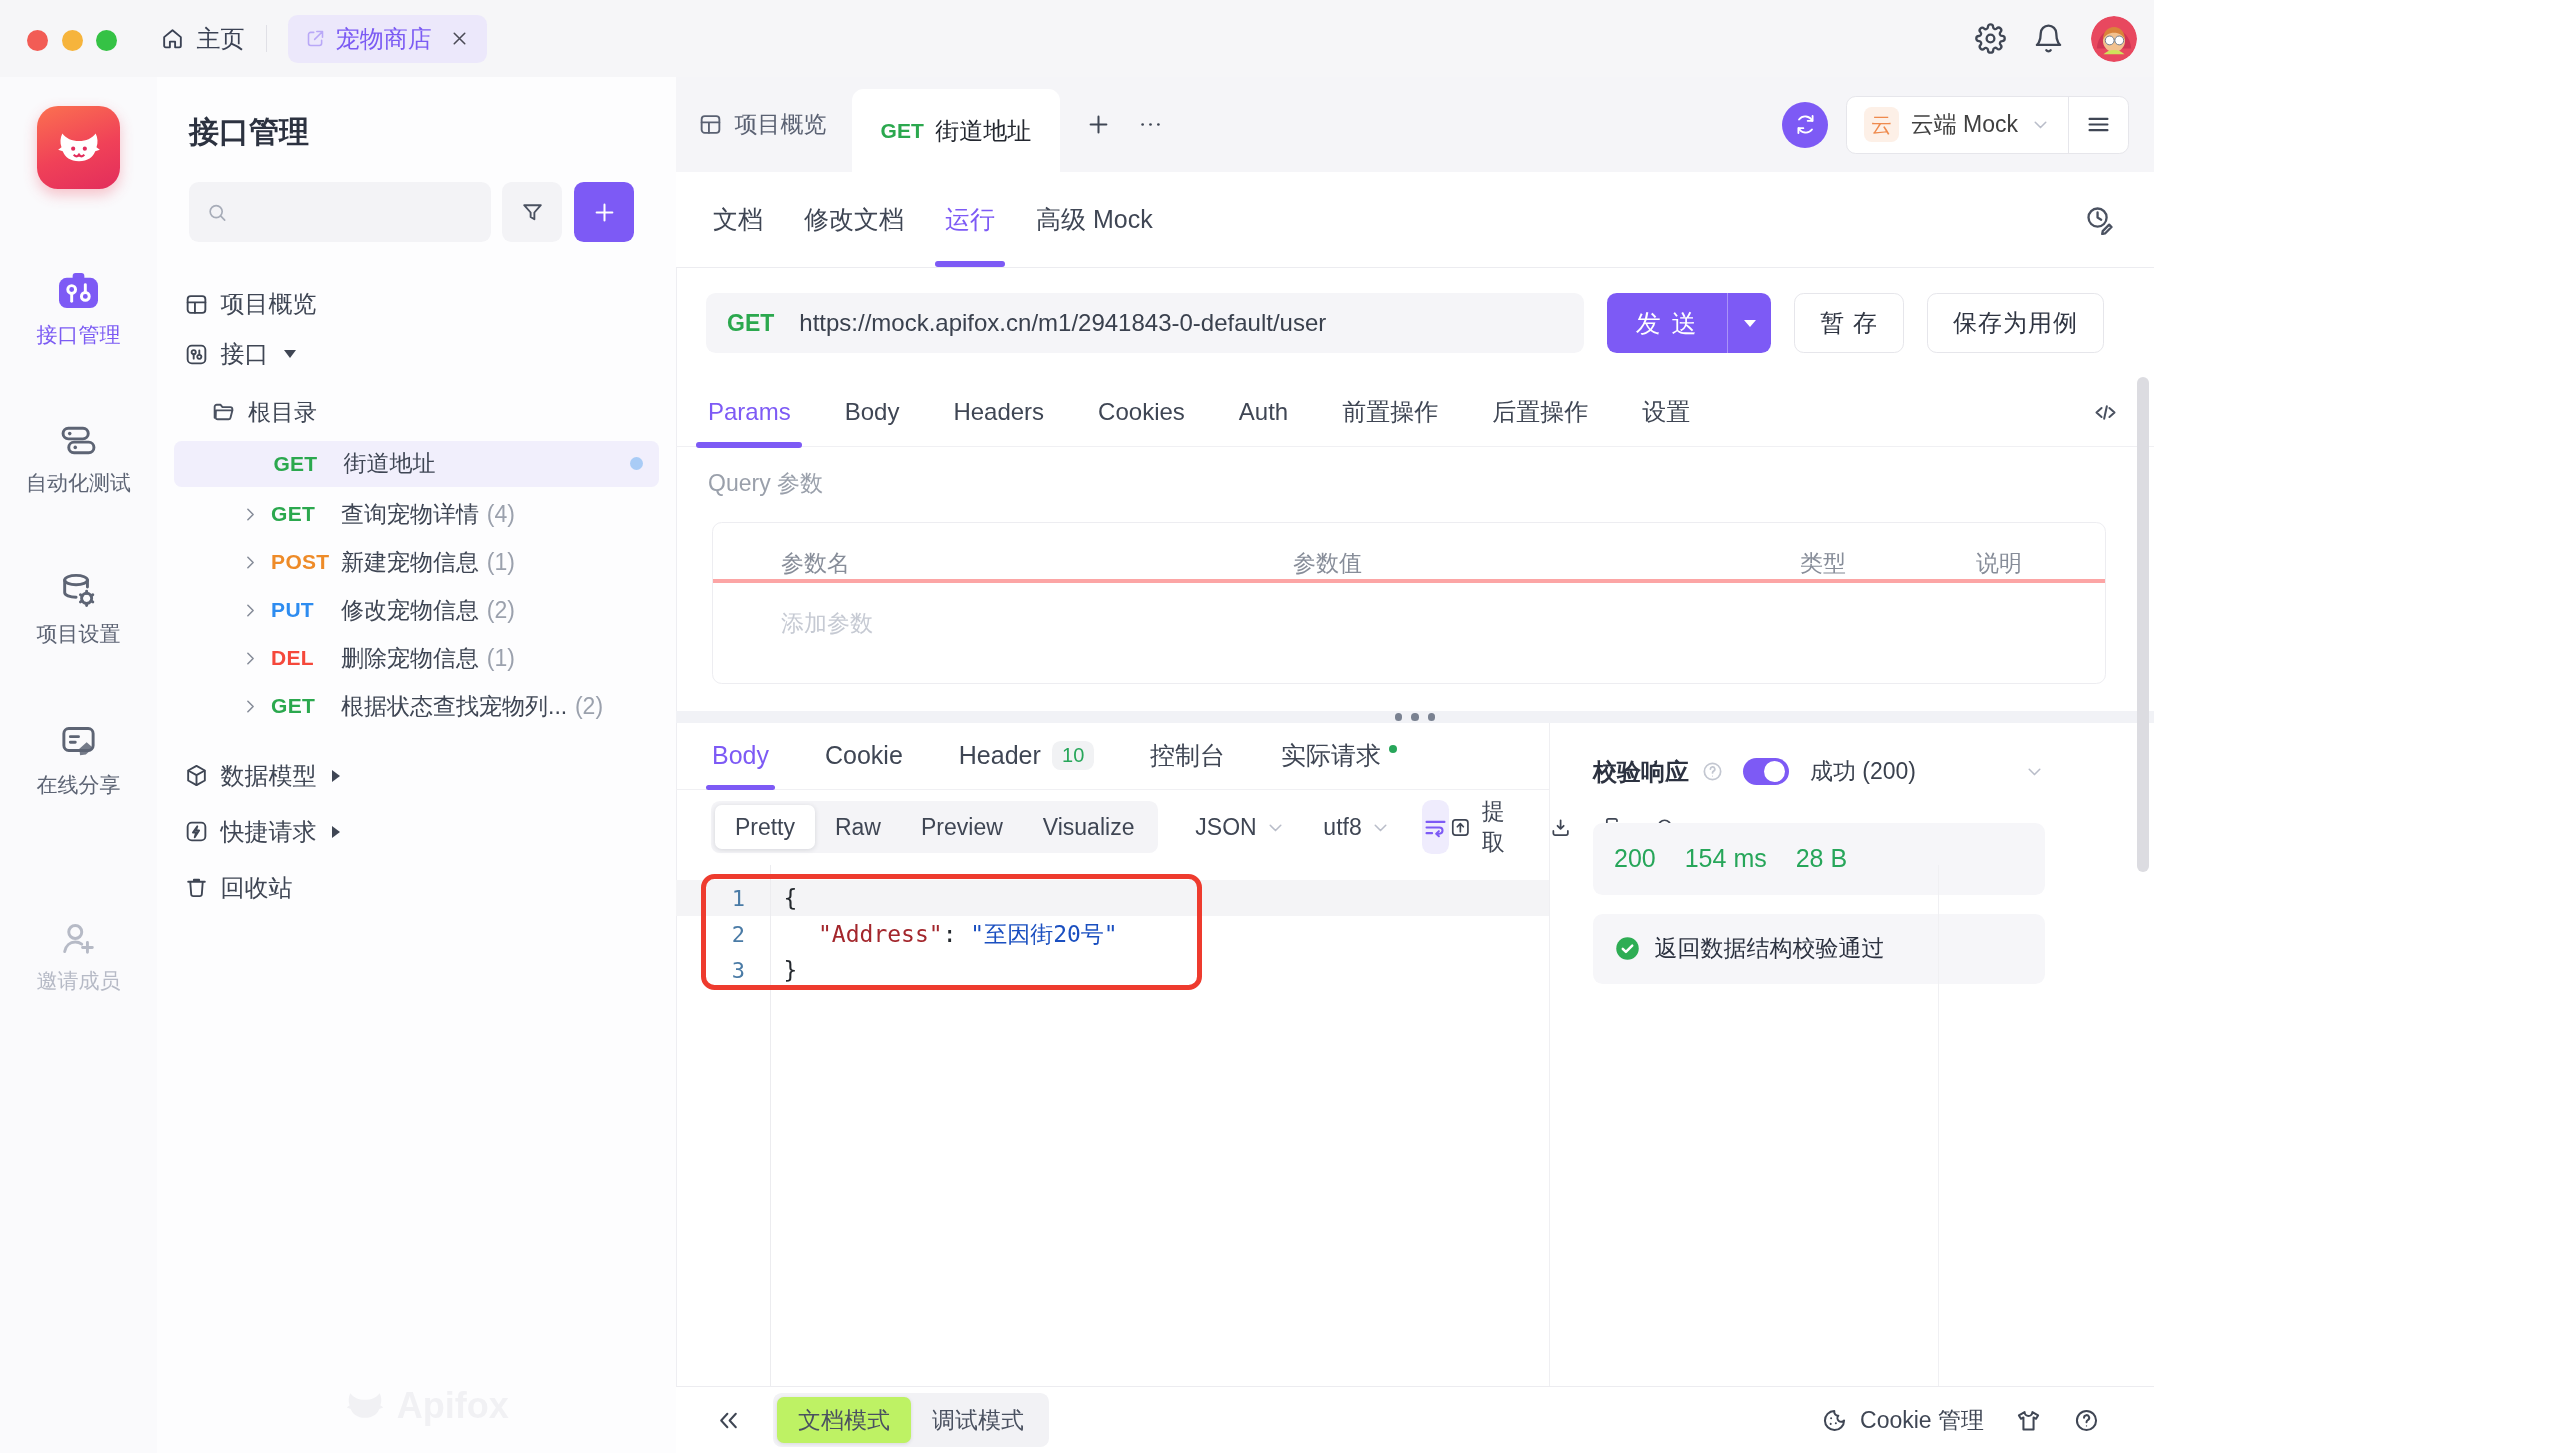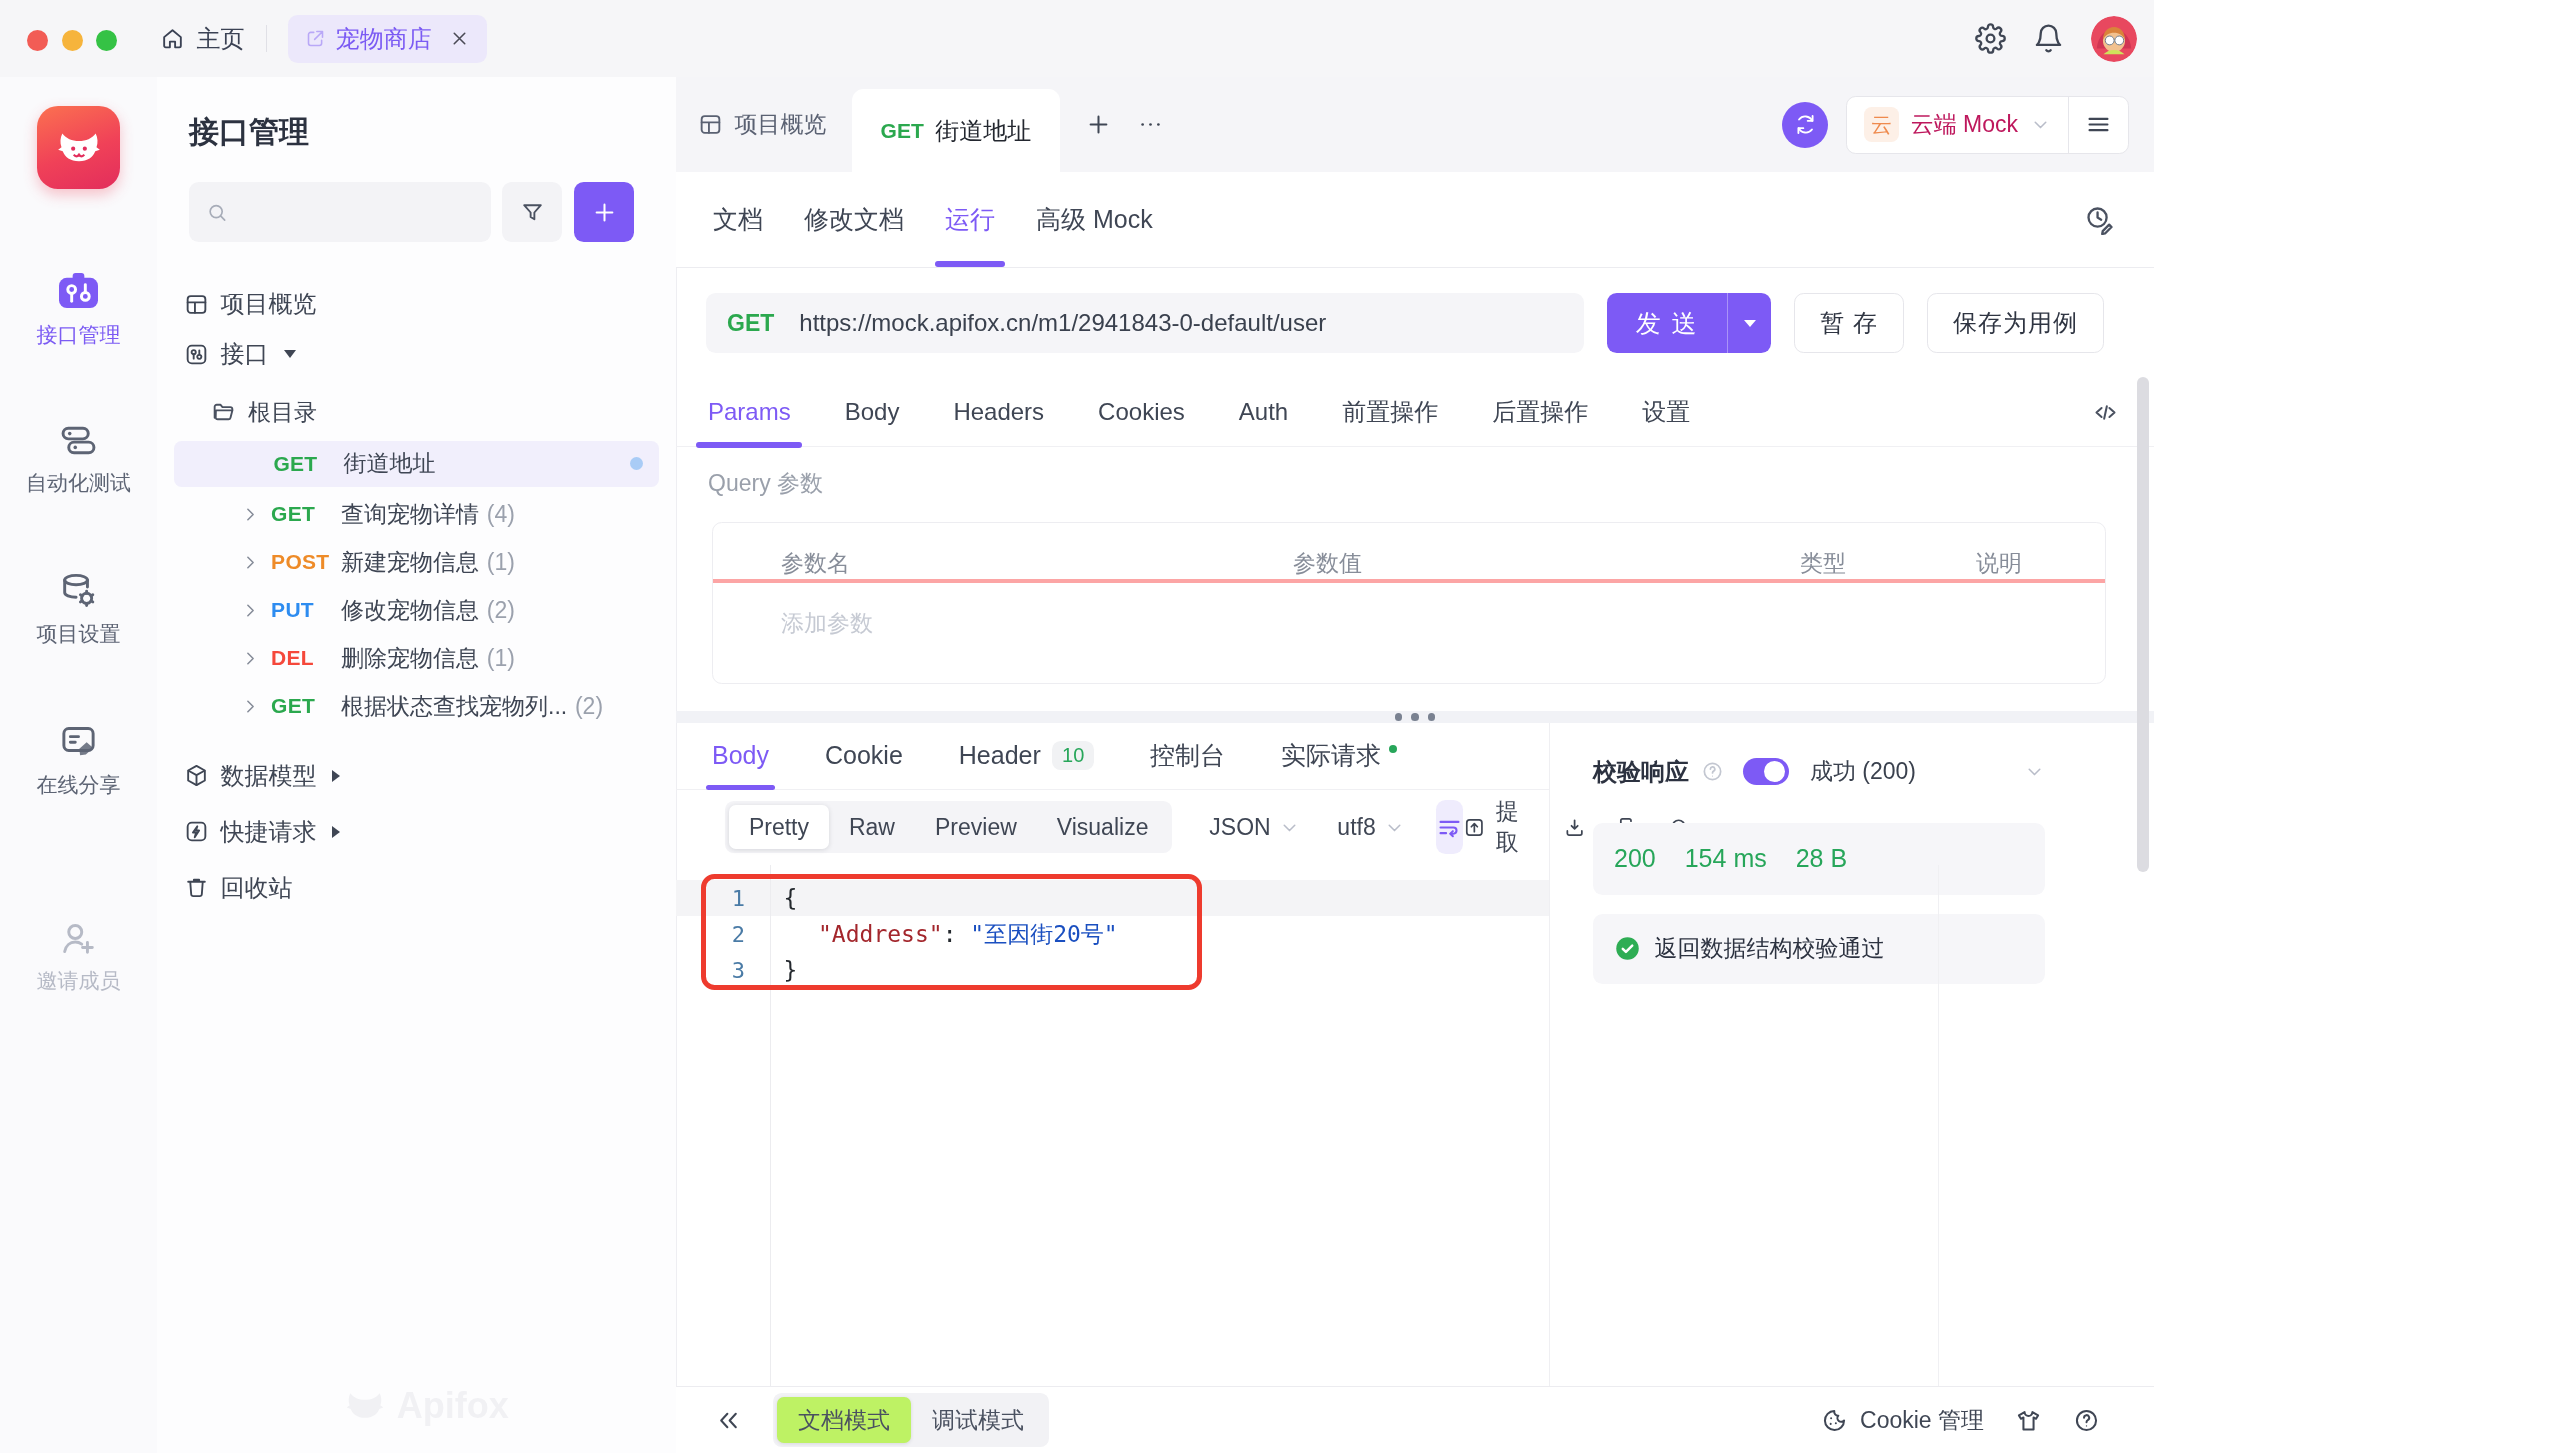--- a/index.html
+++ b/index.html
@@ -63,21 +63,21 @@
   .tabstrip { height:95px; background:#f5f5f8; display:flex; }
   .tab-overview { height:95px; display:flex; align-items:center; gap:11.6px; padding:0 25px 0 22px; color:#5a6172; font-size:23px; cursor:pointer; }
   .tab-active { align-self:flex-end; height:83px; background:#fff; border-radius:11.6px 11.6px 0 0; display:flex; align-items:center; gap:11.6px; padding:0 29px; font-size:24px; color:#23272f; cursor:pointer; }
   .tab-active .m { font-weight:bold; font-size:21px; color:#2ba84e; }
   .tab-plus,.tab-more { align-self:center; margin-left:25px; color:#3f4654; cursor:pointer; }
   .strip-right { margin-left:auto; display:flex; align-items:center; gap:17.4px; padding-right:25px; }
   .sync-circle { width:46px; height:46px; border-radius:50%; background:#7d5af5; color:#fff; display:flex; align-items:center; justify-content:center; cursor:pointer; }
   .mock-group { display:flex; align-items:center; height:58px; background:#fff; border:1px solid #e6e6eb; border-radius:9.7px; cursor:pointer; }
   .mock-main { display:flex; align-items:center; gap:11.6px; padding:0 17.4px; }
   .mock-badge { width:35px; height:35px; border-radius:7.7px; background:#fdf0e7; color:#ef8a4d; font-size:21px; display:flex; align-items:center; justify-content:center; }
-  .mock-label { font-size:23px; color:#be185d; }
+  .mock-label { font-size:23px; color:#404040; }
   .cds { width:21px; height:21px; color:#b9bdc9; }
   .mock-burger { width:60px; height:58px; border-left:1px solid #e6e6eb; display:flex; align-items:center; justify-content:center; color:#3f4654; }
 
   .doctabs { height:96px; background:#fff; border-bottom:1px solid #ececf0; display:flex; align-items:stretch; padding-left:37px; }
   .dtab { display:flex; align-items:center; font-size:25px; color:#3f4654; margin-right:41px; position:relative; cursor:pointer; }
   .dtab.active { color:#7d5af5; }
   .dtab.active::after { content:""; position:absolute; left:-9.7px; right:-9.7px; bottom:0; height:5.8px; border-radius:2.9px; background:#7d5af5; }
   .history { margin-left:auto; align-self:center; margin-right:39px; color:#4a5160; cursor:pointer; }
 
   .requestrow { height:110px; display:flex; align-items:center; padding:0 50px 0 30px; gap:23px; }
@@ -110,21 +110,21 @@
   .splitter i { width:7.7px; height:7.7px; border-radius:50%; background:#7a8291; }
 
   .response { flex:1; display:flex; min-height:0; }
   .resp-left { flex:1; display:flex; flex-direction:column; min-width:0; }
   .resp-tabs { height:67px; display:flex; align-items:stretch; padding-left:36px; border-bottom:1.9px solid #f0f0f3; }
   .rtab { display:flex; align-items:center; font-size:25px; color:#3f4654; margin-right:56px; position:relative; cursor:pointer; }
   .rtab.active { color:#7d5af5; }
   .rtab.active::after { content:""; position:absolute; left:-5.8px; right:-5.8px; bottom:-1.9px; height:5.8px; border-radius:2.9px; background:#7d5af5; }
   .rbadge { margin-left:11.6px; background:#f1f2f4; color:#27a65a; font-size:20px; padding:2.9px 9.7px; border-radius:8.7px; }
   .gdot { width:8.7px; height:8.7px; border-radius:50%; background:#27a65a; margin-left:7.7px; margin-top:-13.5px; }
-  .resp-controls { height:75px; display:flex; align-items:center; padding:0 49px; }
+  .resp-controls { height:75px; display:flex; align-items:center; padding:0 35px; }
   .segmented { display:flex; background:#f4f4f7; border-radius:8.7px; padding:3.9px; }
   .seg { padding:8.7px 20px; font-size:23px; color:#3f4654; border-radius:6.8px; cursor:pointer; }
   .seg.sel { background:#fff; box-shadow:0 1px 4.8px rgba(30,34,48,.14); }
   .dd { display:flex; align-items:center; gap:8.7px; font-size:23px; color:#3f4654; margin-left:37px; cursor:pointer; }
   .wrap-btn { width:54px; height:54px; margin-left:31px; background:#efecfd; border-radius:9.7px; display:flex; align-items:center; justify-content:center; color:#7d5af5; cursor:pointer; }
   .rc-right { margin-left:auto; display:flex; align-items:center; gap:29px; color:#3f4654; }
   .extract { display:flex; align-items:center; gap:9.7px; font-size:23px; cursor:pointer; }
 
   .editor { flex:1; position:relative; font-family:"DejaVu Sans Mono",monospace; font-size:23px; }
   .editor::before { content:""; position:absolute; left:94px; top:0; bottom:0; width:1px; background:#ececef; }

